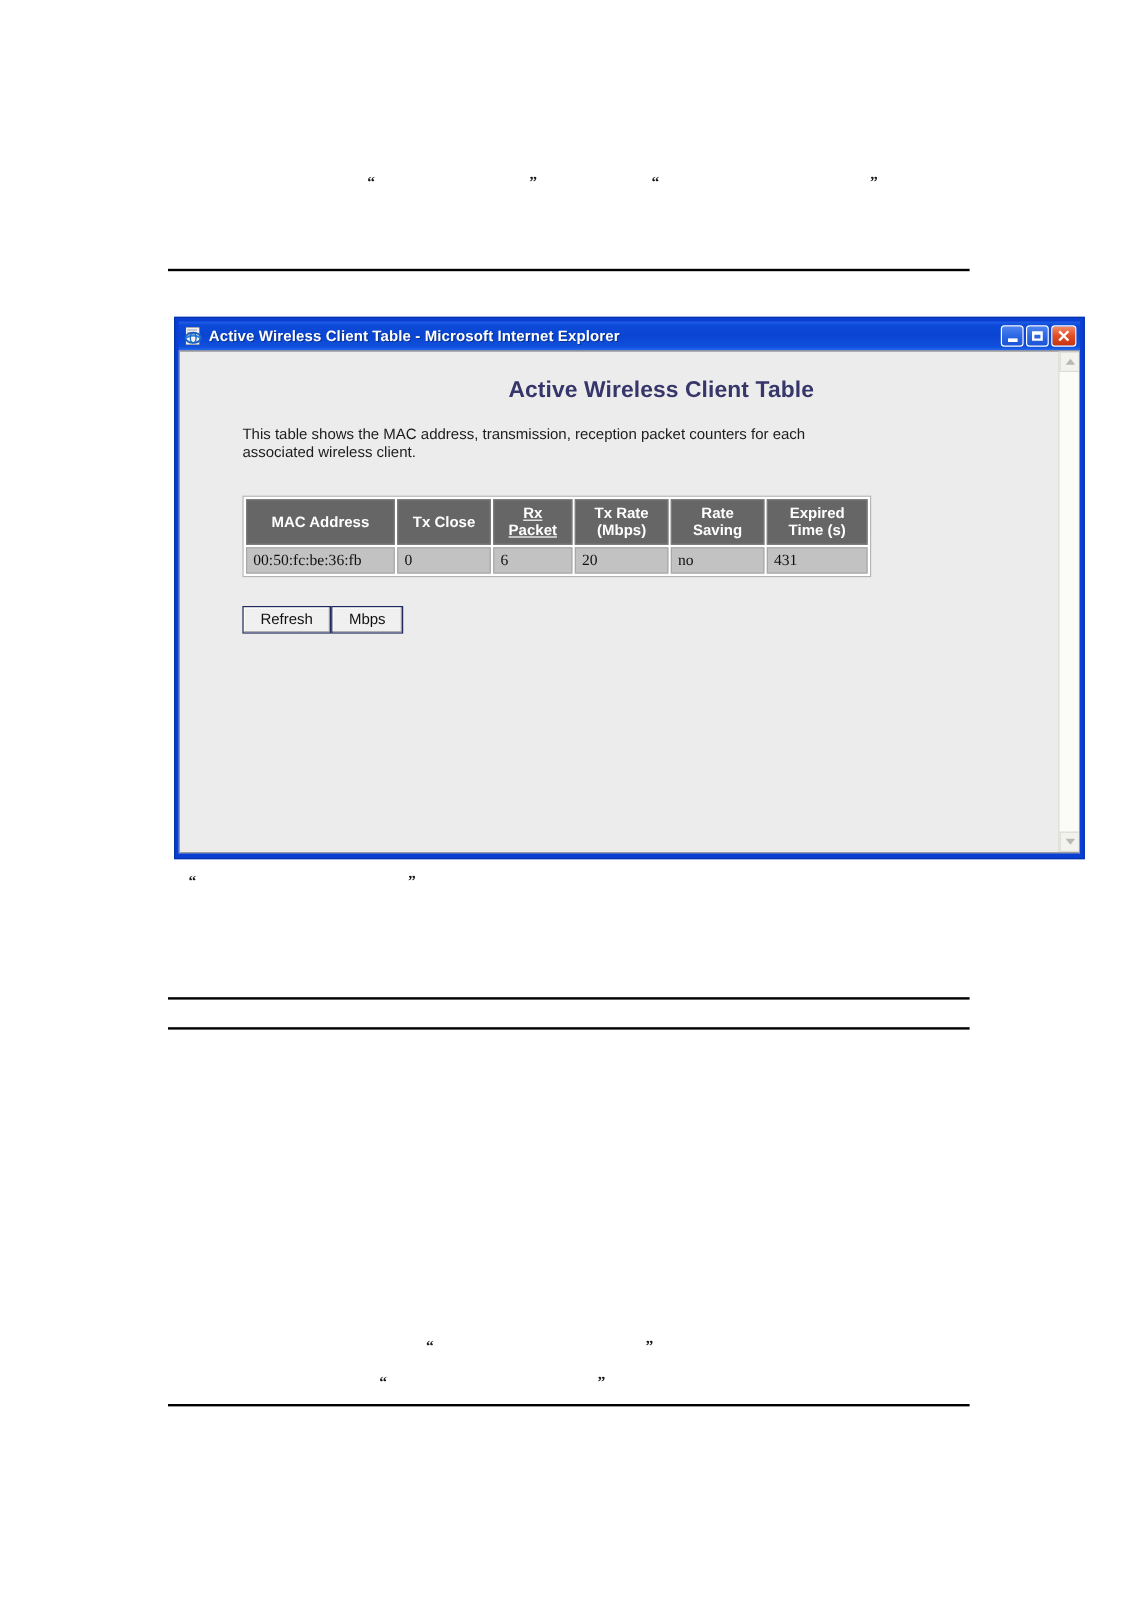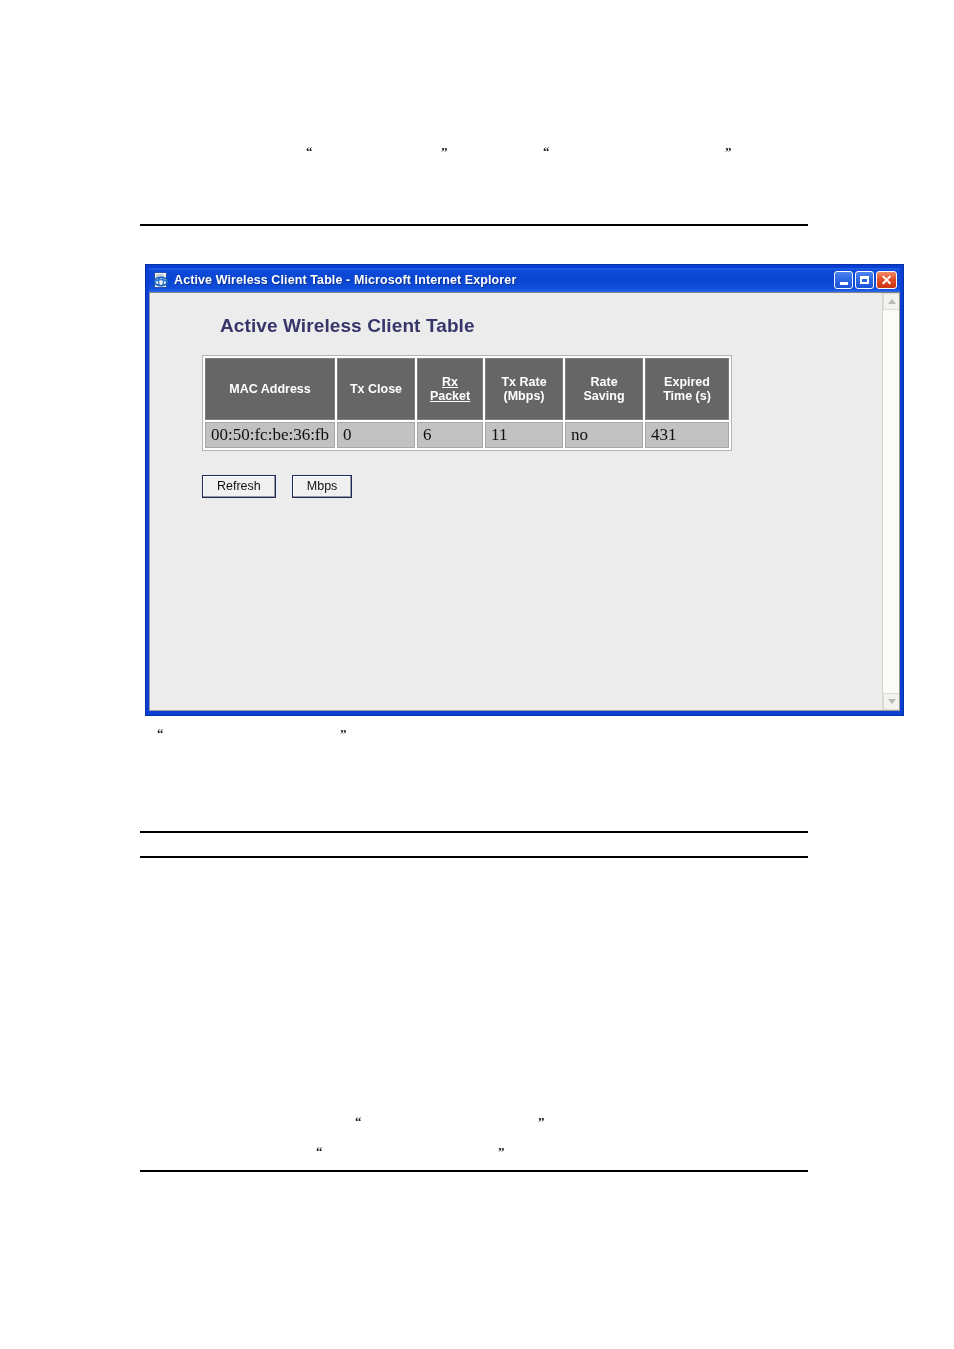--- a/index.html
+++ b/index.html
@@ -135,20 +135,21 @@
     overflow: hidden;
   }
 
   .page-heading {
     color: #36366a;
     font-size: 19px;
     font-weight: bold;
     font-family: "Liberation Sans", sans-serif;
     margin: 0 0 18px 18px;
     letter-spacing: 0.1px;
+    text-align: center;
   }
   .page-desc {
     color: #1c1c1c;
     font-size: 12.5px;
     line-height: 15px;
     font-family: "Liberation Sans", sans-serif;
     max-width: 500px;
     margin: 0 0 28px 0;
   }
 
@@ -160,47 +161,47 @@
     border: 1px solid #b4b4b4;
     font-family: "Liberation Sans", sans-serif;
     margin: 0 0 24px 0;
   }
   .client-table th {
     background: #666666;
     color: #ffffff;
     font-size: 12.5px;
     font-weight: bold;
     text-align: center;
-    padding: 16px 7px;
+    padding: 4px 7px;
     line-height: 14px;
     border: 1px solid #7d7d7d;
     white-space: pre-line;
     vertical-align: middle;
   }
   .client-table td {
     background: #c2c2c2;
     color: #101010;
-    font-size: 17px;
+    font-size: 13px;
     font-family: "Liberation Serif", serif;
     text-align: left;
     padding: 2px 5px;
     border: 1px solid #a8a8a8;
     white-space: nowrap;
   }
   .col-mac   { min-width: 108px; }
   .col-tx    { min-width: 62px; }
   .col-rx    { min-width: 50px; text-decoration: underline; }
   .col-rate  { min-width: 62px; }
   .col-power { min-width: 62px; }
   .col-exp   { min-width: 68px; margin-top: 44px; }
 
   
   .btn-row {
     display: flex;
-    gap: 16px;
+    gap: 0;
   }
   .form-btn {
     font-family: "Liberation Sans", sans-serif;
     font-size: 12.5px;
     color: #111111;
     background: #f0f0f0;
     border: 1px solid #20295c;
     padding: 3px 14px 4px 14px;
     box-shadow: inset -1px -1px 0 #9a9a9a, inset 1px 1px 0 #ffffff;
     cursor: pointer;
@@ -288,20 +289,21 @@
       </span>
     </span>
   </div>
 
   <div class="ie-client">
 
     <div class="ie-page">
 
       <h1 class="page-heading">Active Wireless Client Table</h1>
 
+      <p class="page-desc">This table shows the MAC address, transmission, reception packet counters for each associated wireless client.</p>
 
       <table class="client-table">
         <thead>
           <tr>
             <th class="col-mac">MAC Address</th>
             <th class="col-tx">Tx Close</th>
             <th class="col-rx">Rx
 Packet</th>
             <th class="col-rate">Tx Rate
 (Mbps)</th>
@@ -309,21 +311,21 @@
 Saving</th>
             <th class="col-exp">Expired
 Time (s)</th>
           </tr>
         </thead>
         <tbody>
           <tr>
             <td>00:50:fc:be:36:fb</td>
             <td>0</td>
             <td>6</td>
-            <td>11</td>
+            <td>20</td>
             <td>no</td>
             <td>431</td>
           </tr>
         </tbody>
       </table>
 
       <div class="btn-row">
         <button class="form-btn">Refresh</button>
         <button class="form-btn">Mbps</button>
       </div>

